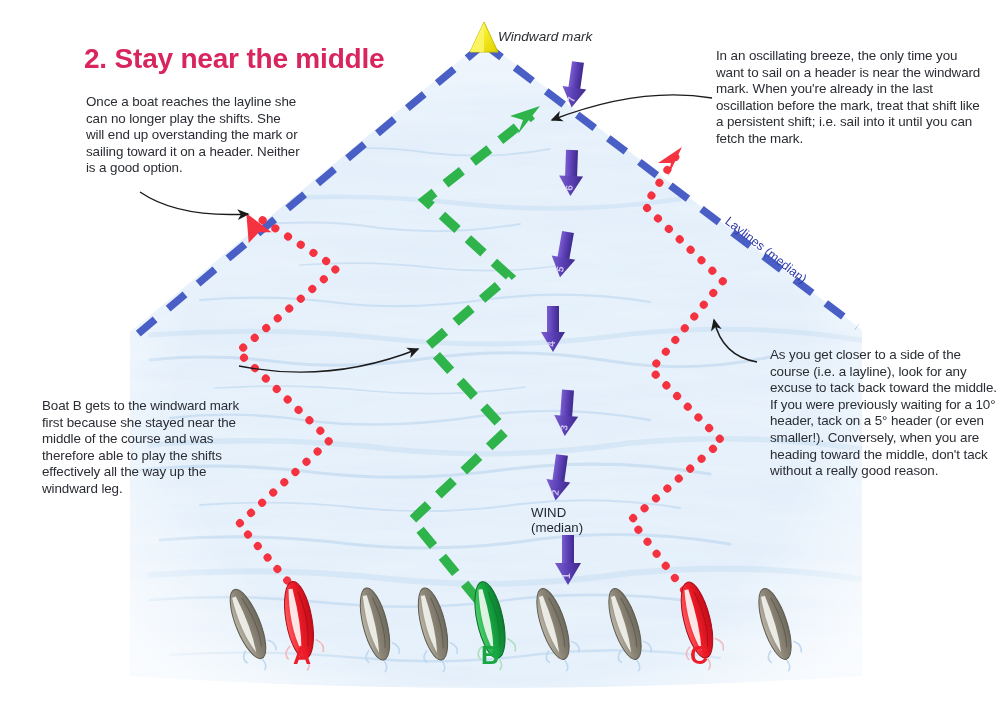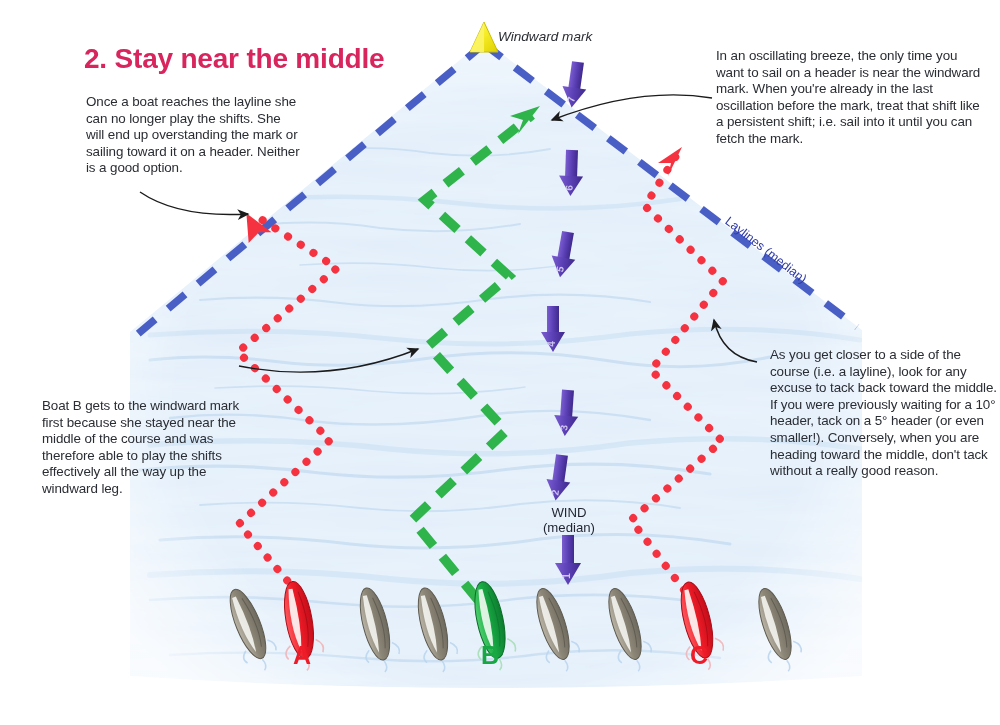--- a/index.html
+++ b/index.html
@@ -54,21 +54,20 @@
     left: 498px; top: 29px;
     font-size: 13.6px;
     color: #2a2d33;
     white-space: nowrap;
     font-style: italic;
   }
   #lbl-wind {
     position: absolute;
     left: 531px; top: 505px;
     width: 76px;
-    text-align: center;
     font-size: 13.2px;
     line-height: 15px;
     color: #1f2430;
     white-space: pre-line;
   }
   .boatlabel {
     position: absolute;
     font-family: "Liberation Sans", sans-serif;
     font-size: 25px;
     font-weight: bold;

